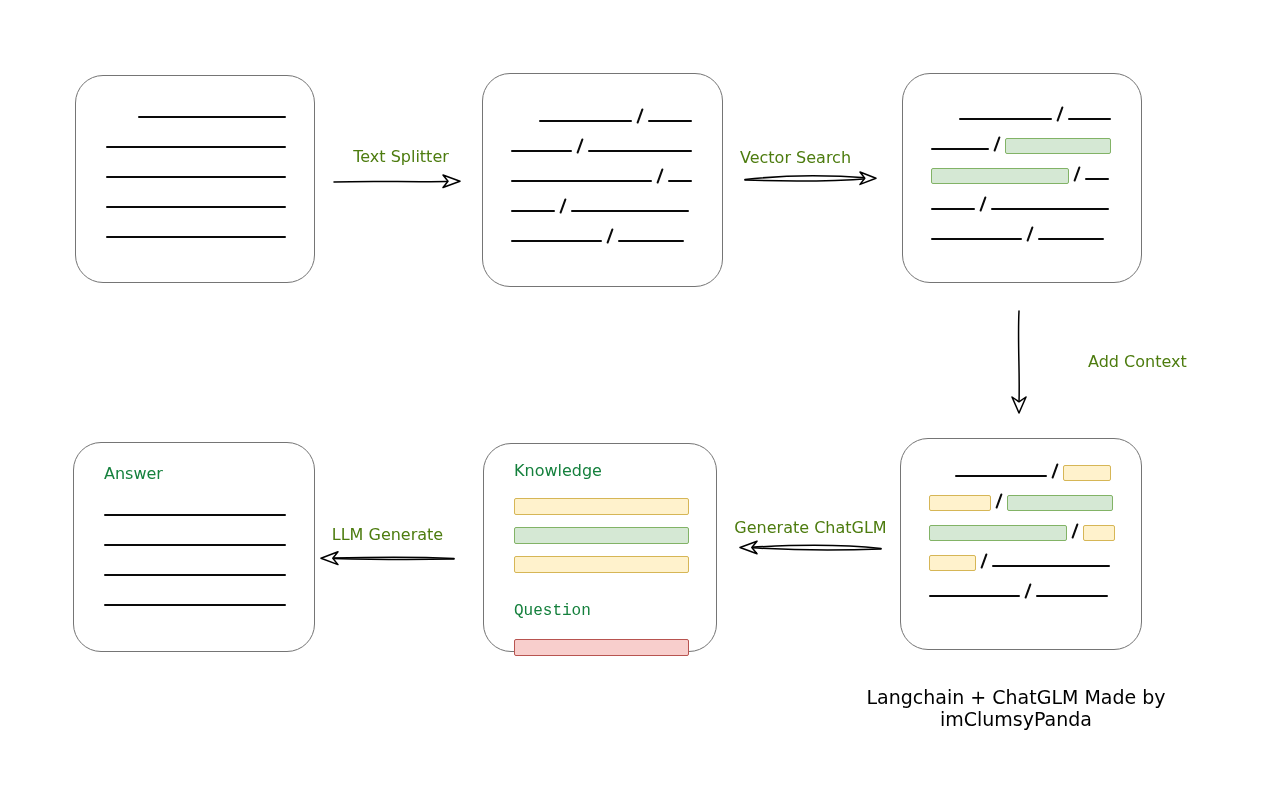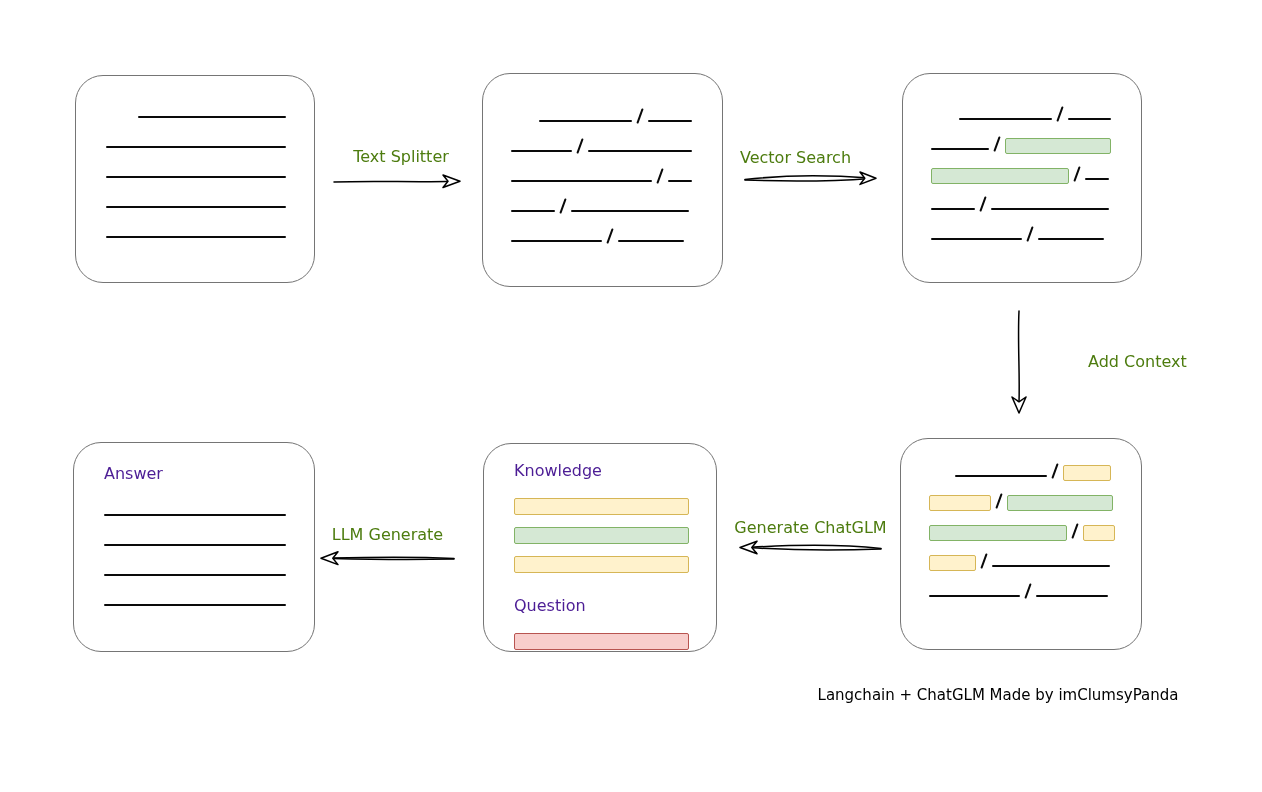--- a/index.html
+++ b/index.html
@@ -22,21 +22,21 @@
   .row{display:flex;align-items:flex-end;height:30px;}
   .row.title-row{align-items:center;}
   .tline{height:2px;background:var(--line,#000);border-radius:1px;margin-bottom:4px;}
   .gap{height:1px;flex:none;}
   .slash{width:2px;height:16px;background:var(--line,#000);transform:rotate(20deg);
          margin:0 7px 2px 7px;flex:none;border-radius:1px;}
   .bar{height:16px;border:1px solid #888;border-radius:2px;box-sizing:border-box;flex:none;margin-bottom:0;}
   .bar-green{background:var(--green-fill,#d5e8d4);border-color:var(--green-border,#82b366);}
   .bar-yellow{background:var(--yellow-fill,#fff2cc);border-color:var(--yellow-border,#d6b656);}
   .bar-red{background:var(--red-fill,#f8cecc);border-color:var(--red-border,#b85450);}
-  .box-title{font-size:16px;font-weight:500;color:#4c1d95;}
+  .box-title{font-size:16px;font-weight:500;color:#15803d;}
   
   #box-prompt .row{height:29px;}
   #box-prompt .row.title-row{height:32px;}
   #box-prompt .bar{height:17px;}
   #box-answer .row.title-row{height:34px;}
   
   .arrow{position:absolute;}
   .arrow svg{display:block;overflow:visible;}
   .arrow-label{position:absolute;font-size:16px;color:#4d7c0f;white-space:nowrap;}
   #label-text-splitter{left:331px;top:147px;width:140px;text-align:center;}
@@ -45,22 +45,22 @@
   #arrow-vector-search{left:742px;top:167px;}
   #label-add-context{left:1088px;top:352px;}
   #arrow-add-context{left:1006px;top:308px;}
   #label-generate-prompt{left:733px;top:518px;width:155px;text-align:center;}
   #arrow-generate-prompt{left:735px;top:536px;}
   #label-llm-response{left:320px;top:525px;width:135px;text-align:center;}
   #arrow-llm-response{left:317px;top:546px;}
   .stroke{fill:none;stroke:#000;stroke-width:1.5;stroke-linecap:round;stroke-linejoin:round;}
   .head{fill:#fff;stroke:#000;stroke-width:1.5;stroke-linejoin:round;}
   
-  #caption{position:absolute;left:798px;top:686px;width:400px;text-align:center;
-           font-size:15px;color:#000;}
+  #caption{position:absolute;left:816px;top:686px;width:400px;text-align:center;
+           font-size:19px;color:#000;}
 </style>
 </head>
 <body>
 
 <div id="canvas">
 
   <div class="node" id="box-document">
       <div class="row">
         <span class="gap" style="width: 32px;"></span>
         <span class="tline" style="flex: 1 1 auto;"></span>
@@ -172,21 +172,21 @@
       </div>
       <div class="row">
         <span class="bar bar-yellow" style="flex: 1 1 auto;"></span>
       </div>
       <div class="row">
         <span class="bar bar-green" style="flex: 1 1 auto;"></span>
       </div>
       <div class="row">
         <span class="bar bar-yellow" style="flex: 1 1 auto;"></span>
       </div>
-      <div class="row title-row" style="margin-top: 16px;">
+      <div class="row title-row" style="margin-top: 22px; font-family: Liberation Mono, monospace;">
         <span class="box-title">Question</span>
       </div>
       <div class="row">
         <span class="bar bar-red" style="flex: 1 1 auto;"></span>
       </div>
     </div>
 
   <div class="node" id="box-answer">
       <div class="row title-row">
         <span class="box-title">Answer</span>

